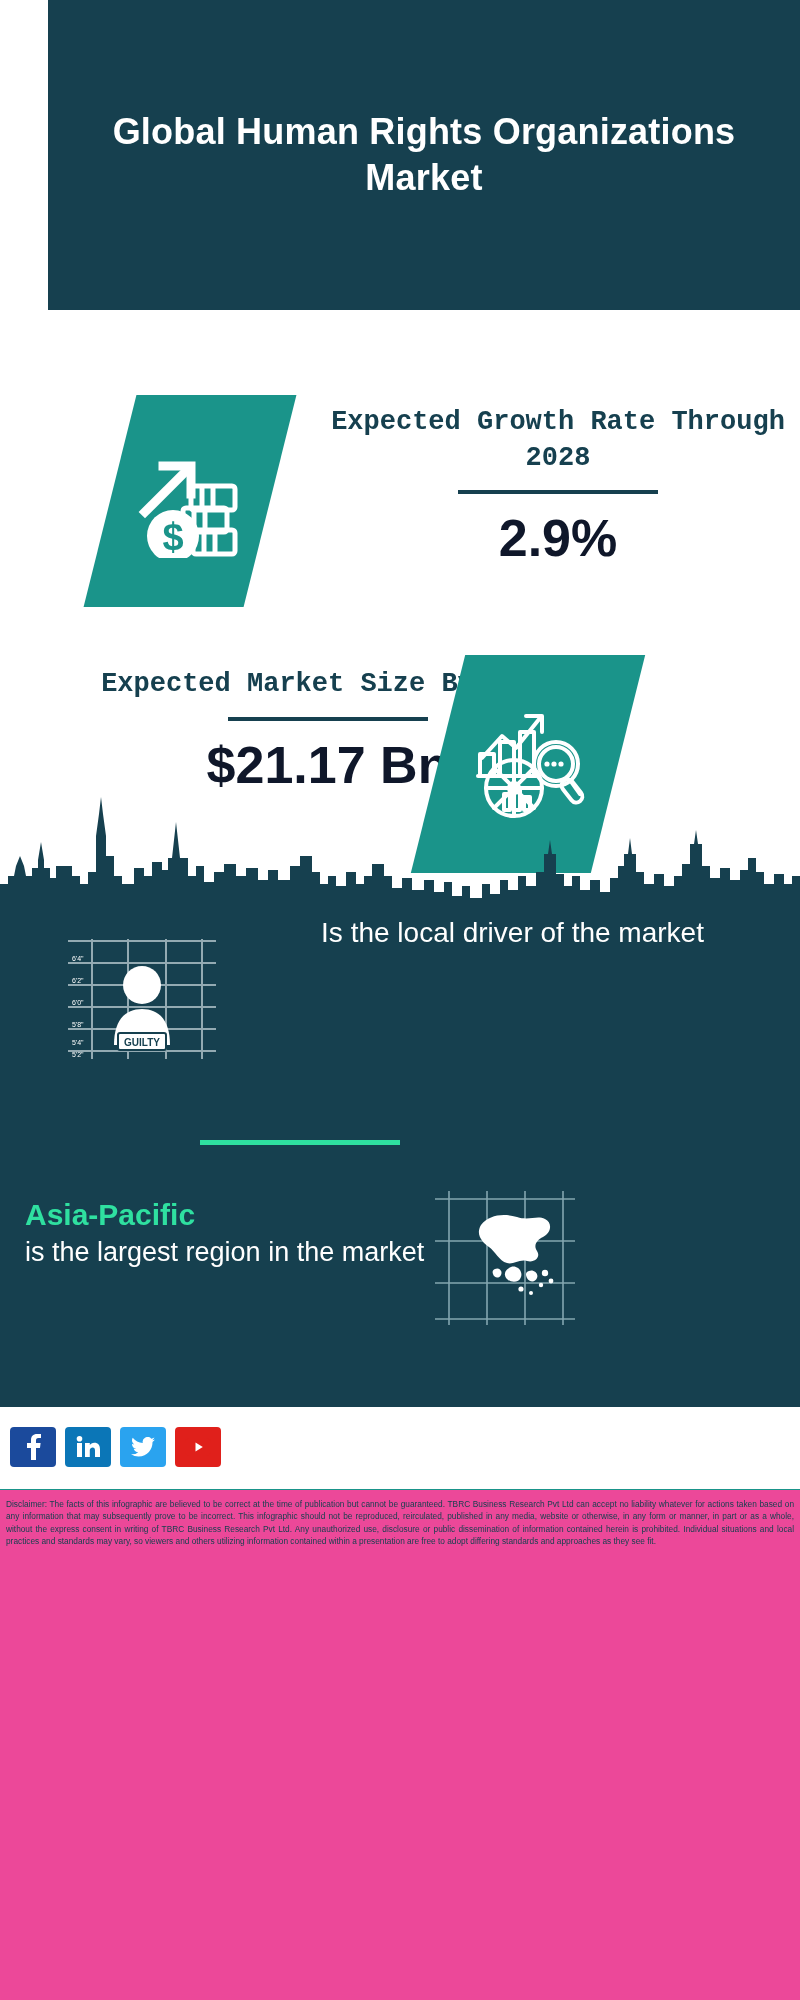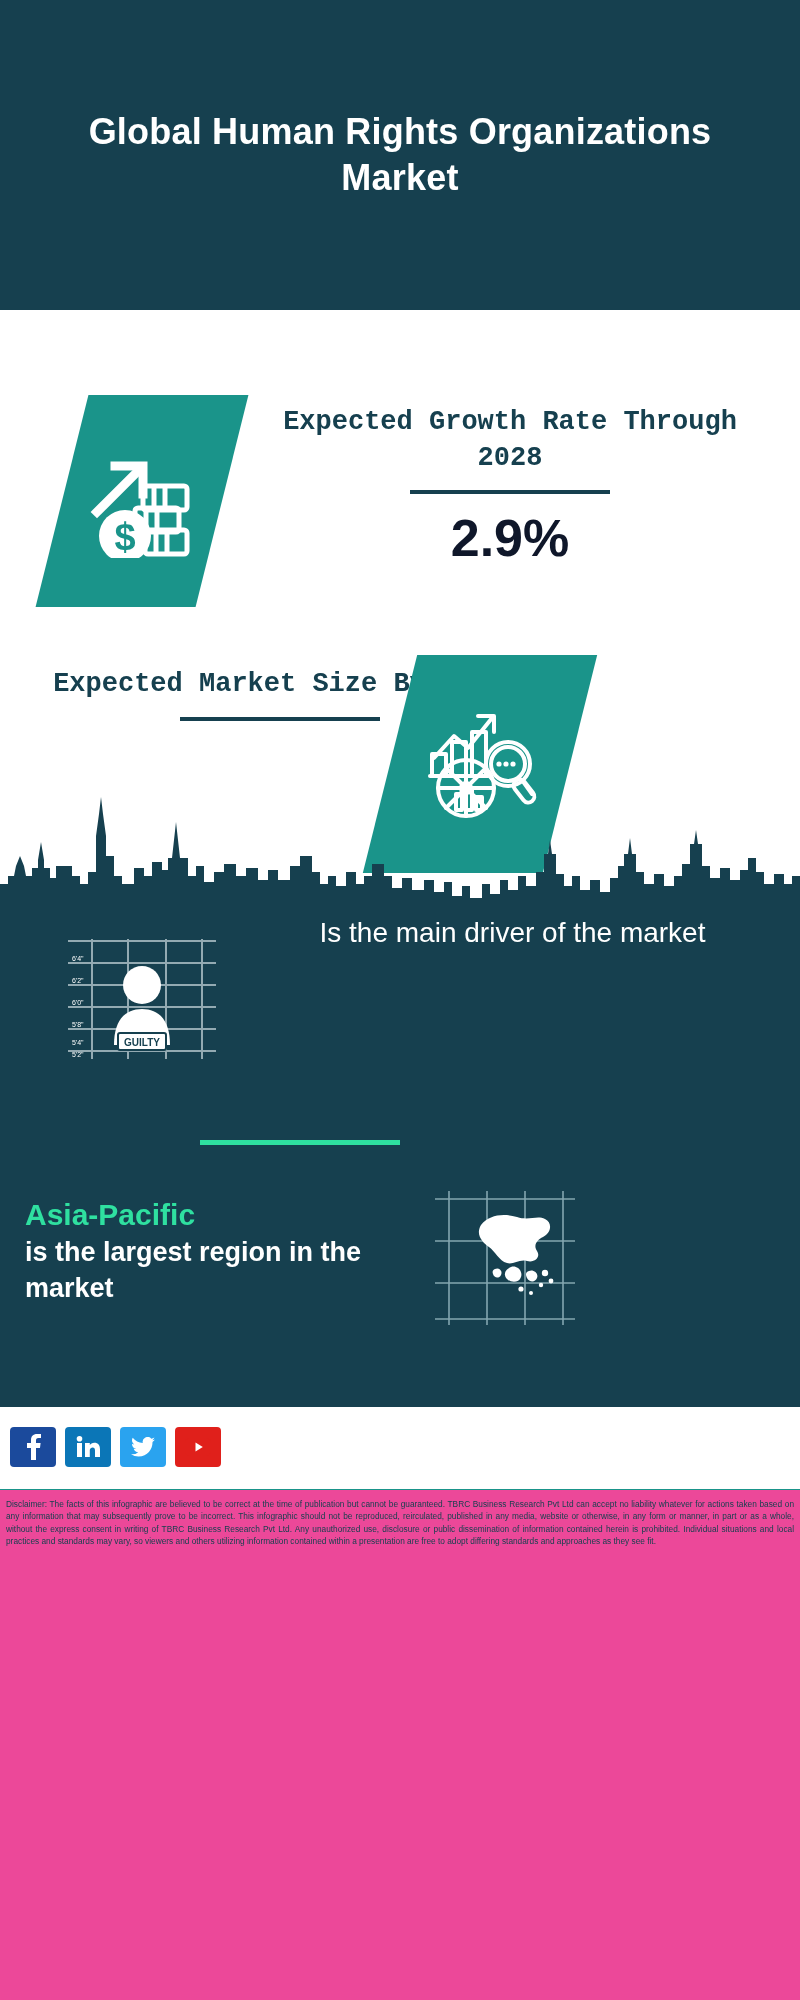--- a/index.html
+++ b/index.html
@@ -4,21 +4,21 @@
 <style>
   * { margin:0; padding:0; box-sizing:border-box; }
   html,body { width:800px; height:2000px; }
   body {
     font-family: "Liberation Sans", sans-serif;
     background:#ffffff;
     width:800px; height:2000px;
     overflow:hidden;
     position:relative;
   }
-  .page { width:800px; height:1414px; position:relative; background:#fff; }
+  .page { width:800px; height:1414px; position:relative; background:#fff;padding-left:48px; }
 
   
   .header {
     height:310px; background:#16404f;
     display:flex; align-items:center; justify-content:center;
   }
   .header-title {
     color:#ffffff; font-size:36px; font-weight:bold;
     line-height:1.28; text-align:center; letter-spacing:0.2px;
     max-width:640px;
@@ -75,21 +75,21 @@
   .driver-sub { color:#ffffff; font-size:28px; font-weight:normal; line-height:1.32; }
 
   .mint-rule {
     position:absolute; left:200px; top:235px;
     width:200px; height:5px; background:#2fe0a0;
   }
 
   .region-row { position:absolute; left:0; top:280px; width:800px; height:180px; }
   .region-text { position:absolute; left:25px; top:10px; width:415px; }
   .region-hl { color:#2fe0a0; font-size:30px; font-weight:bold; line-height:1.3; }
-  .region-sub { color:#ffffff; font-size:27px; font-weight:bold; line-height:1.35; }
+  .region-sub { color:#ffffff; font-size:27px; font-weight:normal; line-height:1.35; }
   .region-map { position:absolute; left:425px; top:0px; width:160px; height:145px; }
 
   
   .source {
     position:absolute; left:0; top:1405px; width:800px; height:82px;
     background:#ffffff; border-top:2px solid #16404f;
     display:flex; align-items:center;
   }
   .source-text { margin-left:30px; width:345px; }
   .source-line { color:#1a948a; font-size:11.5px; line-height:1.55; }
@@ -154,20 +154,21 @@
         <div class="stat-label">Expected Growth Rate Through 2028</div>
         <div class="stat-rule"></div>
         <div class="stat-value">2.9%</div>
       </div>
     </div>
 
     <div class="size-block">
       <div class="size-text">
         <div class="stat-label">Expected Market Size By 2028</div>
         <div class="stat-rule"></div>
+        <div class="stat-value">$21.17 Bn</div>
       </div>
       <div class="size-icon para">
         <span class="icon-unskew">
           <svg width="120" height="120" viewBox="0 0 120 120">
             <g fill="none" stroke="#ffffff" stroke-width="4" stroke-linecap="round" stroke-linejoin="round">
               <path d="M14 56 L34 34 L48 46 L72 16"></path>
               <path d="M58 14 L74 14 L74 30"></path>
               <rect x="12" y="52" width="14" height="22"></rect>
               <rect x="32" y="40" width="14" height="34"></rect>
               <rect x="52" y="30" width="14" height="44"></rect>
@@ -226,21 +227,21 @@
             <text x="10" y="110">5'4"</text>
             <text x="10" y="122">5'2"</text>
           </g>
           <circle cx="80" cy="50" r="19" fill="#ffffff"></circle>
           <path d="M52 110 C52 84 64 74 80 74 C96 74 108 84 108 110 Z" fill="#ffffff"></path>
           <rect x="56" y="98" width="48" height="17" rx="2" fill="#ffffff" stroke="#16404f" stroke-width="2"></rect>
           <text x="80" y="111" font-family="Liberation Sans, sans-serif" font-size="10" font-weight="bold" fill="#16404f" text-anchor="middle">GUILTY</text>
         </svg>
       </div>
       <div class="driver-text">
-        <div class="driver-sub">Is the main driver of the market</div>
+        <div class="driver-sub">Is the local driver of the market</div>
       </div>
     </div>
 
     <div class="mint-rule"></div>
 
     <div class="region-row">
       <div class="region-text">
         <div class="region-hl">Asia-Pacific</div>
         <div class="region-sub">is the largest region in the market</div>
       </div>

